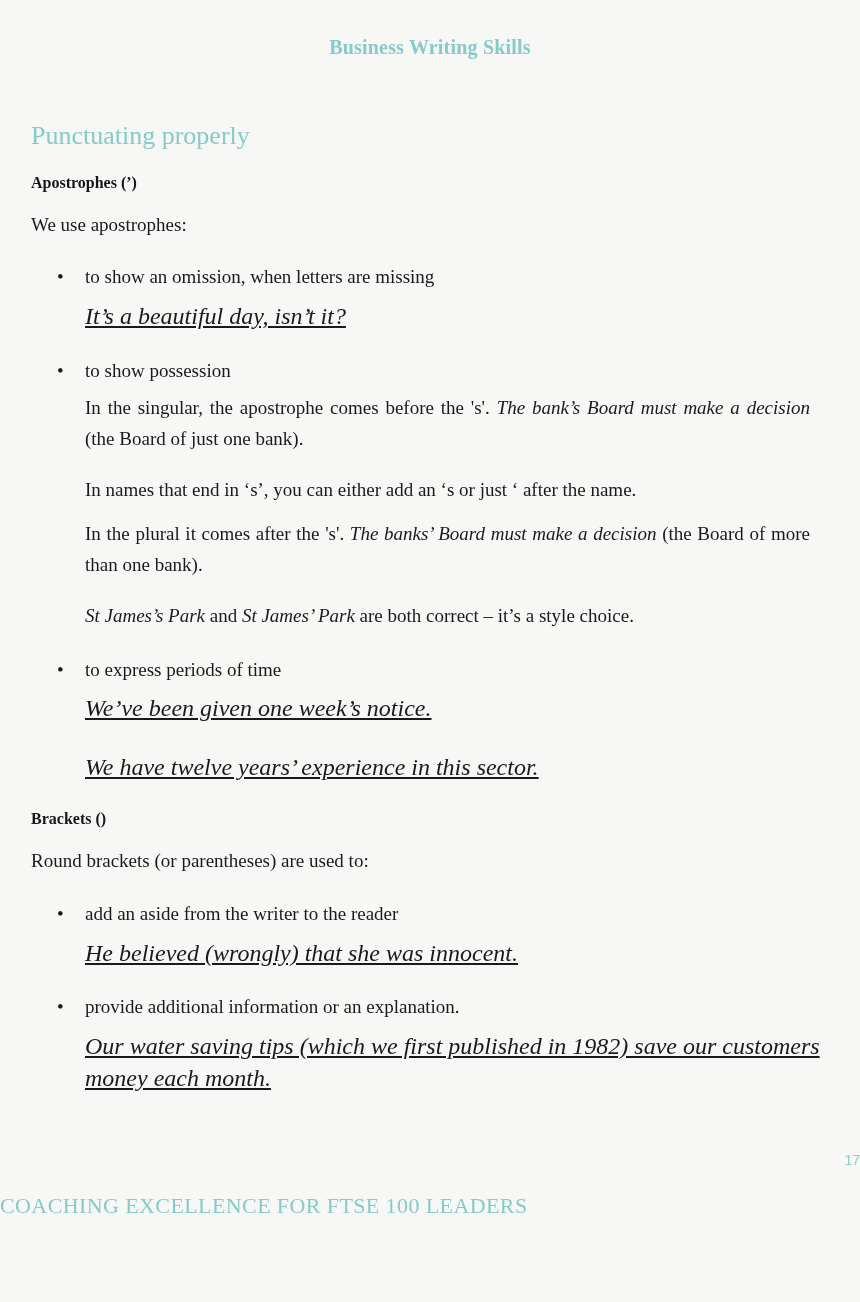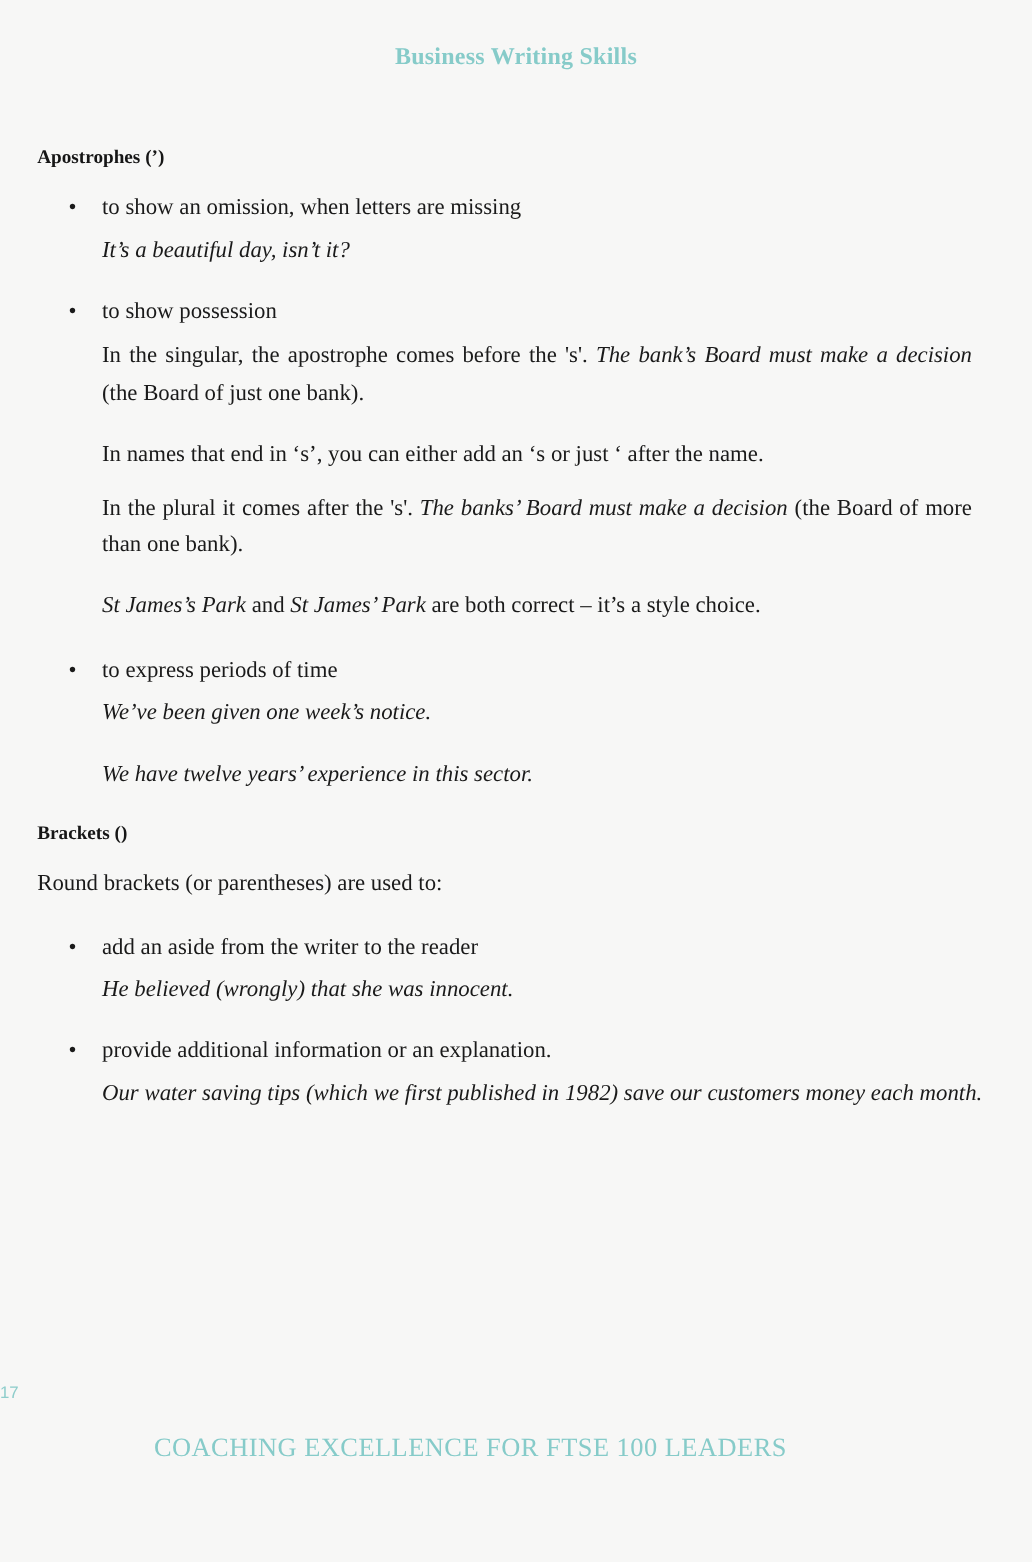--- a/index.html
+++ b/index.html
@@ -80,23 +80,24 @@
   .bullet-row .dot {
     position: absolute;
     left: 26px;
     top: 0;
     font-size: 19px;
     line-height: 1.3;
   }
   .example {
     padding-left: 54px;
     font-style: italic;
-    font-size: 19px;
+    font-size: 24px;
     line-height: 1.35;
     margin-bottom: 12px;
+    text-decoration: underline;
   }
   .para {
     padding-left: 54px;
     padding-right: 20px;
     font-size: 19px;
     line-height: 1.62;
     margin-bottom: 20px;
     text-align: justify;
   }
   .para.justified {
@@ -114,48 +115,49 @@
   .brackets-block {
     margin-top: 24px;
   }
 
   
   .page-number {
     position: absolute;
     top: 1152px;
     left: 0;
     width: 860px;
-    text-align: left;
+    text-align: right;
     color: #8ecdcb;
     font-family: "Liberation Sans", "DejaVu Sans", sans-serif;
     font-size: 14px;
   }
   .running-footer {
     position: absolute;
     top: 1193px;
     left: 0;
     width: 784px;
-    text-align: center;
     color: #86cbc9;
     font-size: 22px;
     letter-spacing: 0.4px;
   }
 </style>
 </head>
 <body>
 
 <div class="page">
 
   <div class="running-header">Business Writing Skills</div>
 
   <div class="content">
 
+    <h1 class="section-title">Punctuating properly</h1>
 
     <h2 class="sub-title">Apostrophes (’)</h2>
 
+    <p class="lead">We use apostrophes:</p>
 
     <div class="bullet-group">
       <div class="bullet-row">
         <span class="dot">•</span>
         <span>to show an omission, when letters are missing</span>
       </div>
       <div class="example">It’s a beautiful day, isn’t it?</div>
     </div>
 
     <div class="bullet-group">

